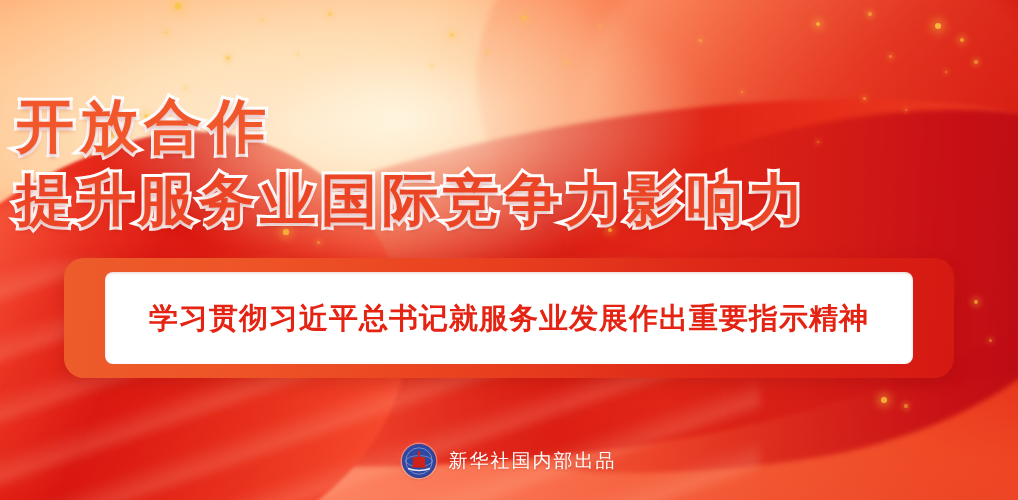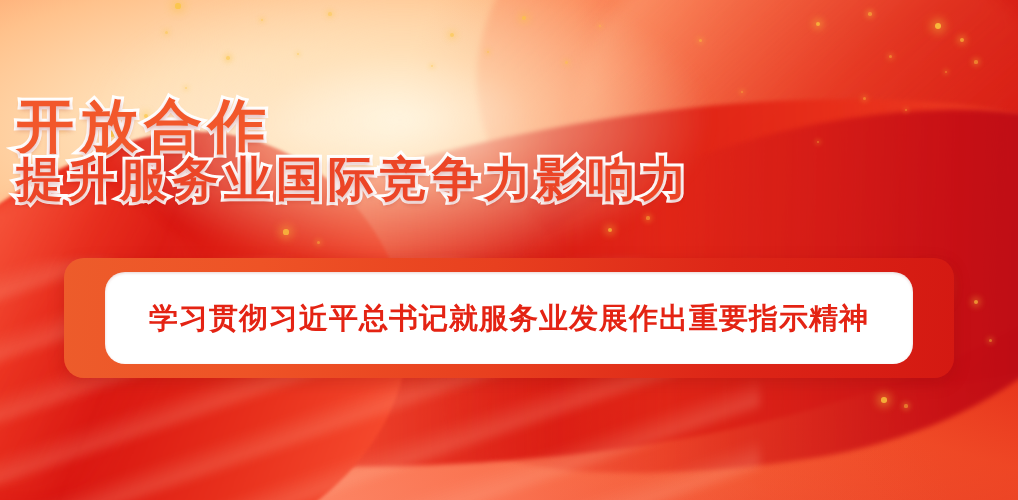--- a/index.html
+++ b/index.html
@@ -153,41 +153,41 @@
     paint-order: stroke fill;
     text-shadow:
       0 3px 5px rgba(150,12,8,.30),
       0 1px 0 rgba(255,255,255,.6);
   }
   .hl-line-1 {
     font-size: 58px;
     color: #F2572B;
   }
   .hl-line-2 {
-    font-size: 47px;
-    margin-top: 0;
+    font-size: 56px;
+    margin-top: 16px;
     letter-spacing: 5px;
     color: #EC4526;
   }
 
   
   .sub-frame {
     position: absolute;
     left: 64px; top: 258px;
     width: 890px; height: 120px;
     border-radius: 20px;
     background: linear-gradient(95deg, #ED5C2B 0%, #EE5326 22%, #E8401F 48%, #DD2617 74%, #D41912 100%);
     box-shadow: 0 5px 16px rgba(140,14,10,.25);
     z-index: 7;
   }
   .sub-inner {
     position: absolute;
     left: 41px; top: 14px;
     width: 808px; height: 92px;
-    border-radius: 20px;
+    border-radius: 8px;
     background: #FFFFFF;
     display: flex;
     flex-direction: column;
     align-items: center;
     justify-content: center;
     box-shadow: 0 1px 3px rgba(120,10,8,.18) inset;
   }
   .sub-text {
     font-family: "Liberation Sans", "DejaVu Sans", sans-serif;
     font-weight: 700;
@@ -293,14 +293,28 @@
     <div class="hl-line hl-line-1">开放合作</div>
     <div class="hl-line hl-line-2">提升服务业国际竞争力影响力</div>
   </div>
 
   <div class="sub-frame">
     <div class="sub-inner">
       <div class="sub-text">学习贯彻习近平总书记就服务业发展作出重要指示精神</div>
     </div>
   </div>
 
+  <div class="credit">
+    <div class="credit-logo">
+      <svg viewBox="0 0 34 34" width="34" height="34" aria-hidden="true">
+        <circle cx="17" cy="17" r="16.2" fill="#2F47A0"></circle>
+        <circle cx="17" cy="17" r="13.2" fill="none" stroke="#7A8CCB" stroke-width="1"></circle>
+        <ellipse cx="17" cy="17" rx="13.2" ry="5.4" fill="none" stroke="#94A4D8" stroke-width=".8" opacity=".8"></ellipse>
+        <path d="M11 22 L11 13 L16 13 L16 9 L18 9 L18 13 L23 13 L23 22 Z" fill="#D02018"></path>
+        <rect x="15.8" y="7" width="2.3" height="4" fill="#D02018"></rect>
+        <rect x="10" y="21.6" width="14" height="2" fill="#D02018"></rect>
+        <path d="M6 24.5 Q17 28.5 28 24.5" fill="none" stroke="#E6EAF7" stroke-width="1.6"></path>
+      </svg>
+    </div>
+    <div class="credit-text">新华社国内部出品</div>
+  </div>
 
 </div>
 
 </body></html>

